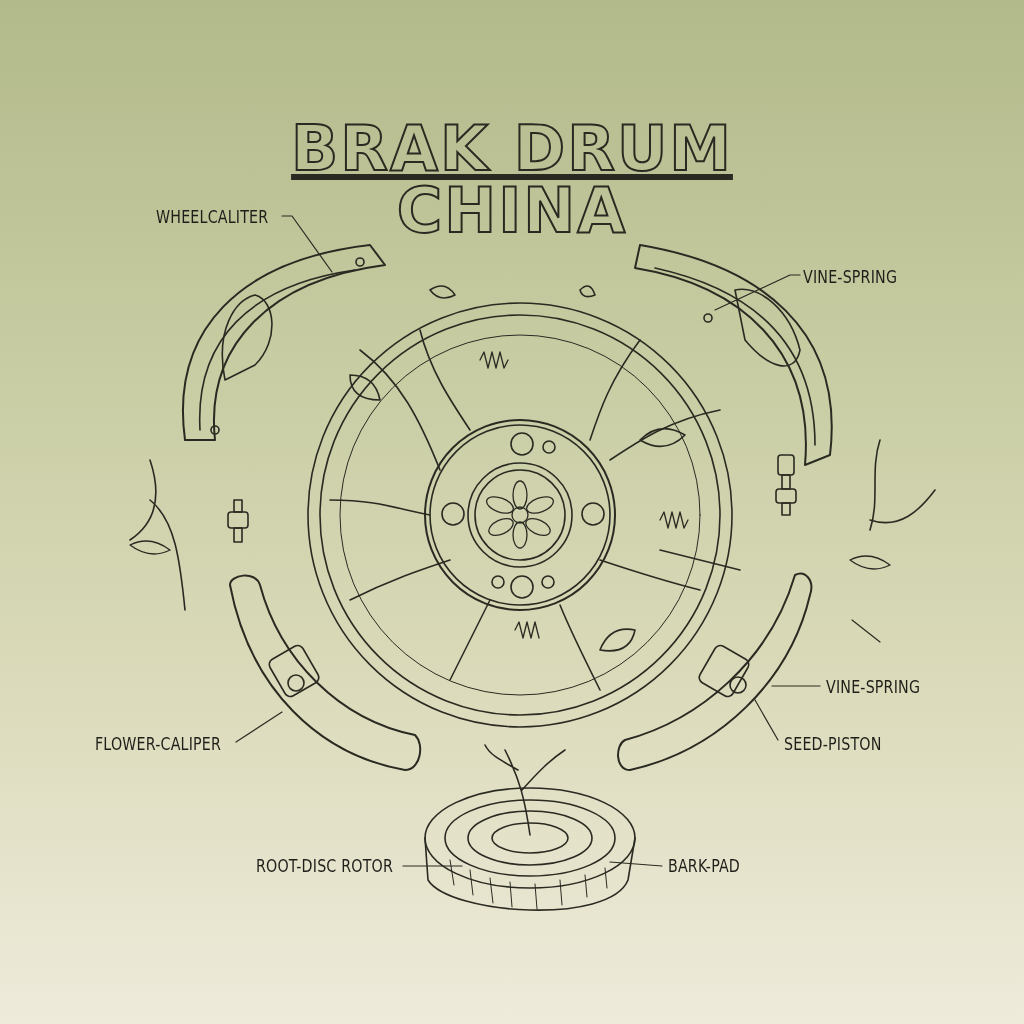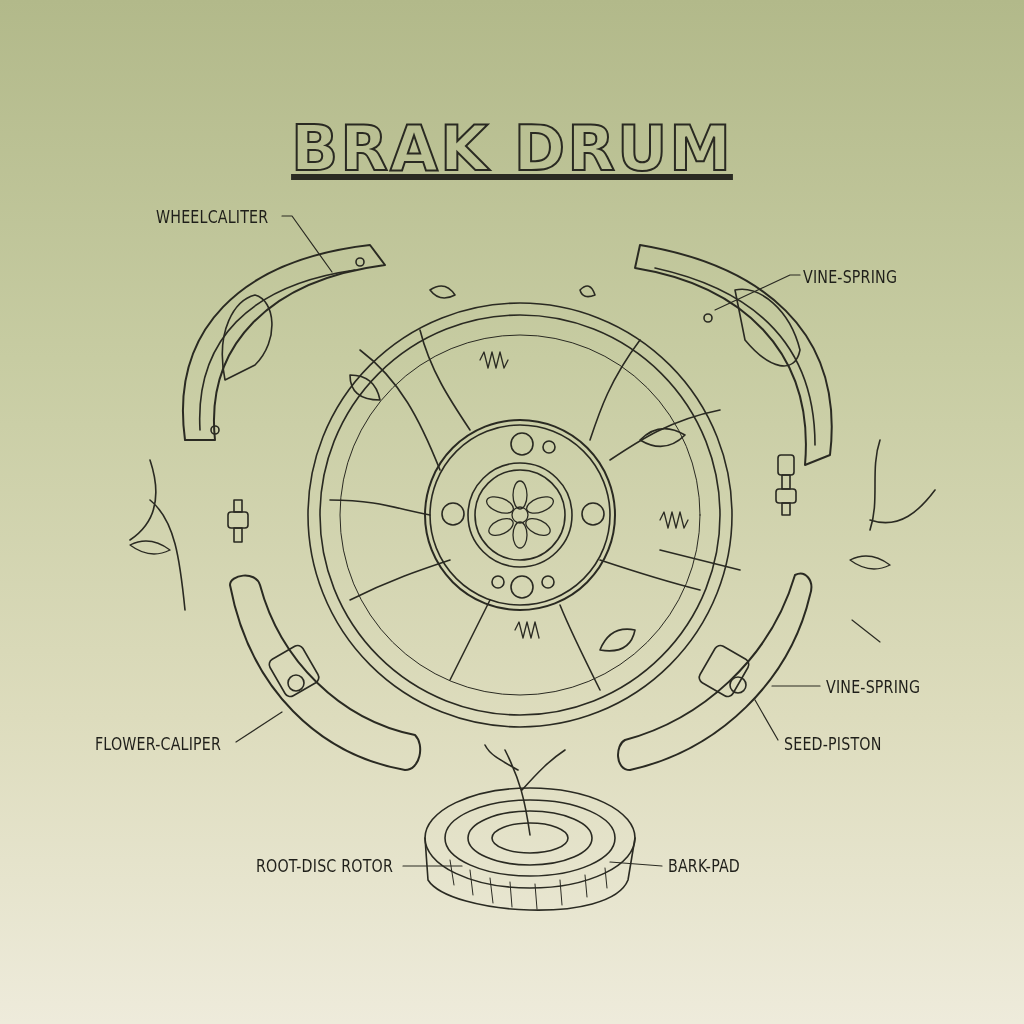--- a/index.html
+++ b/index.html
@@ -146,20 +146,21 @@
       <path d="M236 742 L282 712"></path>
       <path d="M820 686 L772 686"></path>
       <path d="M778 740 L755 700"></path>
       <path d="M403 866 L462 866"></path>
       <path d="M662 866 L610 862"></path>
       <path d="M880 642 L852 620"></path>
     </g>
   </svg>
 
   <div class="title l1">BRAK DRUM</div>
+  <div class="title l2">CHINA</div>
 
   <div class="label" style="left:156px; top:206px;">WHEELCALITER</div>
   <div class="label" style="left:803px; top:266px;">VINE-SPRING</div>
   <div class="label" style="left:95px; top:733px;">FLOWER-CALIPER</div>
   <div class="label" style="left:826px; top:676px;">VINE-SPRING</div>
   <div class="label" style="left:784px; top:733px;">SEED-PISTON</div>
   <div class="label" style="left:256px; top:855px;">ROOT-DISC ROTOR</div>
   <div class="label" style="left:668px; top:855px;">BARK-PAD</div>
 
 </div>

